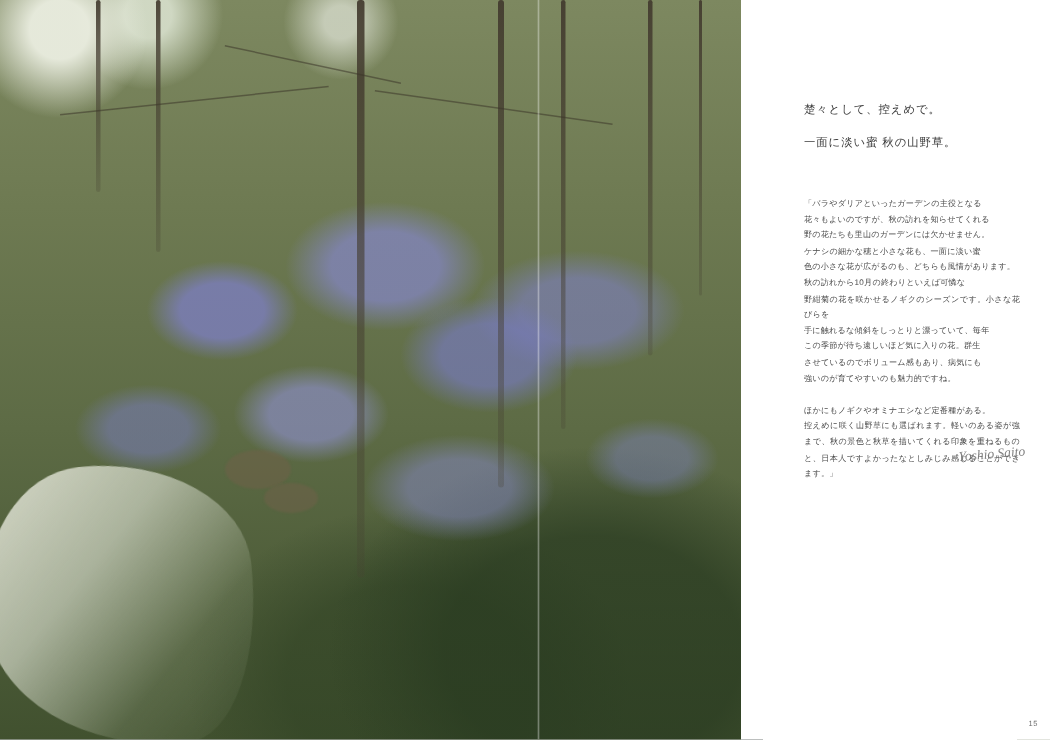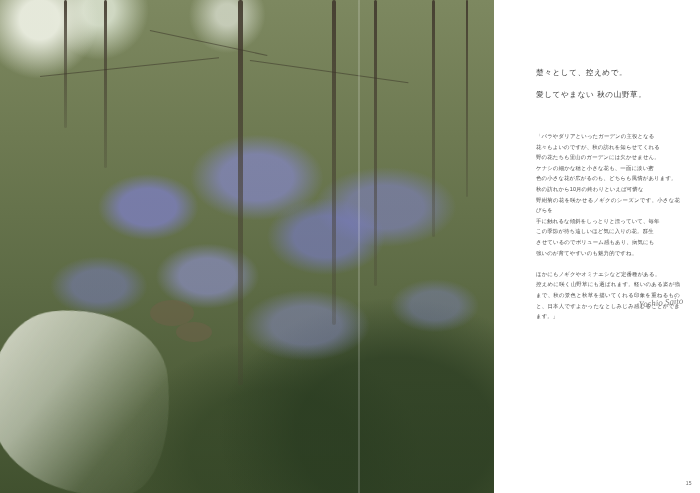--- a/index.html
+++ b/index.html
@@ -179,21 +179,21 @@
 
     <div class="stream"></div>
     <div class="bank-rock" style="left:150px; top:300px; width:44px; height:26px;"></div>
     <div class="bank-rock" style="left:176px; top:322px; width:36px; height:20px;"></div>
 
     <div class="gutter"></div>
   </div>
 
   <div class="right-col">
 
-    <div class="headline"><span>楚々として、控えめで。</span><br><span>愛してやまない 秋の山野草。</span></div>
+    <div class="headline"><span>楚々として、控えめで。</span><br><span>一面に淡い蜜 秋の山野草。</span></div>
 
     <div class="body-box">「バラやダリアといったガーデンの主役となる
 花々もよいのですが、秋の訪れを知らせてくれる
 野の花たちも里山のガーデンには欠かせません。
 ケナシの細かな穂と小さな花も、一面に淡い蜜
 色の小さな花が広がるのも、どちらも風情があります。
 秋の訪れから10月の終わりといえば可憐な
 野紺菊の花を咲かせるノギクのシーズンです。小さな花びらを
 手に触れるな傾斜をしっとりと漂っていて、毎年
 この季節が待ち遠しいほど気に入りの花。群生

